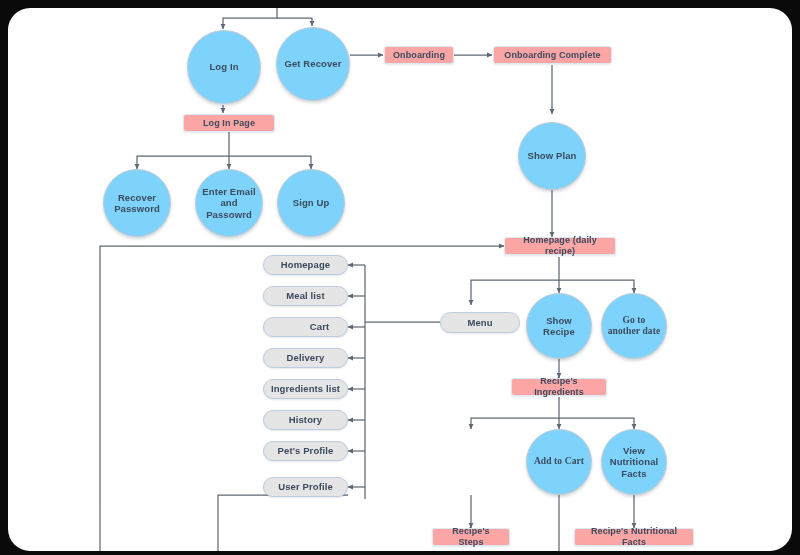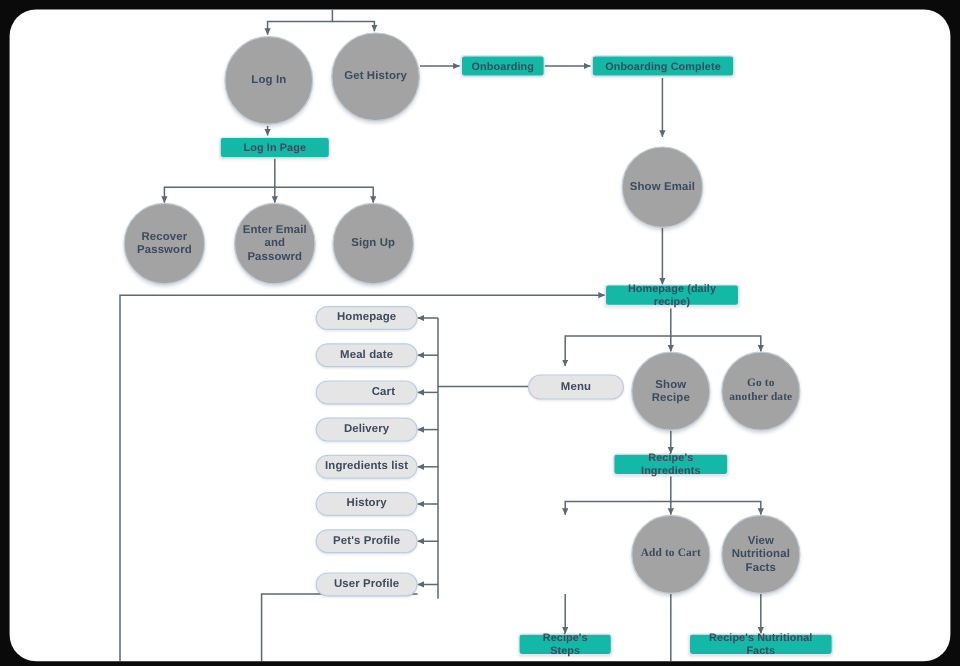--- a/index.html
+++ b/index.html
@@ -35,37 +35,37 @@
     align-items: center;
     justify-content: center;
     text-align: center;
     color: #3c4a5e;
     font-weight: 600;
     letter-spacing: .1px;
     line-height: 1.18;
   }
   .circle {
     border-radius: 50%;
-    background: #a3a3a3;
+    background: #7dd3fc;
     border: 1px solid #c0cbd4;
     box-shadow: 0 2px 3px rgba(60,74,94,0.22);
     font-size: 9.5px;
     padding: 4px;
   }
   .pill {
     border-radius: 999px;
     background: #e5e5e5;
     border: 1px solid #bccde3;
     box-shadow: 0 1px 2px rgba(60,74,94,0.14);
     font-size: 9.5px;
     font-weight: 700;
   }
   .rect {
     border-radius: 3px;
-    background: #14b8a6;
+    background: #fca5a5;
     border: 1px solid #dfe7f0;
     box-shadow: 0 1px 2px rgba(60,74,94,0.13);
     font-size: 9px;
     font-weight: 700;
     padding: 0 7px;
   }
 </style>
 </head>
 <body>
 
@@ -125,21 +125,21 @@
         <path d="M463,487 L463,520" marker-end="url(#arrow)"></path>
         <path d="M551,487 L551,543"></path>
         <path d="M626,487 L626,520" marker-end="url(#arrow)"></path>
       </g>
     </svg>
 
     <div class="node circle" style="left:179px;top:22px;width:74px;height:74px;">
         <span>Log In</span>
       </div>
     <div class="node circle" style="left:268px;top:19px;width:74px;height:74px;">
-        <span>Get History</span>
+        <span>Get Recover</span>
       </div>
     <div class="node rect" style="left:376px;top:38px;width:70px;height:18px;">
         <span>Onboarding</span>
       </div>
     <div class="node rect" style="left:485px;top:38px;width:119px;height:18px;text-align:center;">
         <span>Onboarding Complete</span>
       </div>
 
     <div class="node rect" style="left:175px;top:106px;width:92px;height:18px;">
         <span>Log In Page</span>
@@ -149,21 +149,21 @@
         <span>Recover Password</span>
       </div>
     <div class="node circle" style="left:187px;top:161px;width:68px;height:68px;">
         <span>Enter Email and Passowrd</span>
       </div>
     <div class="node circle" style="left:269px;top:161px;width:68px;height:68px;">
         <span>Sign Up</span>
       </div>
 
     <div class="node circle" style="left:510px;top:114px;width:68px;height:68px;">
-        <span>Show Email</span>
+        <span>Show Plan</span>
       </div>
 
     <div class="node rect" style="left:496px;top:229px;width:112px;height:18px;">
         <span>Homepage (daily recipe)</span>
       </div>
 
     <div class="node pill" style="left:432px;top:304px;width:80px;height:21px;">
         <span>Menu</span>
       </div>
     <div class="node circle" style="left:518px;top:285px;width:66px;height:66px;">
@@ -188,21 +188,21 @@
         <span>Recipe's Steps</span>
       </div>
     <div class="node rect" style="left:566px;top:520px;width:120px;height:18px;">
         <span>Recipe's Nutritional Facts</span>
       </div>
 
     <div class="node pill" style="left:255px;top:247px;width:85px;height:20px;">
         <span>Homepage</span>
       </div>
     <div class="node pill" style="left:255px;top:278px;width:85px;height:20px;">
-        <span>Meal date</span>
+        <span>Meal list</span>
       </div>
     <div class="node pill" style="left:255px;top:309px;width:85px;height:20px;padding-left:28px;">
         <span>Cart</span>
       </div>
     <div class="node pill" style="left:255px;top:340px;width:85px;height:20px;">
         <span>Delivery</span>
       </div>
     <div class="node pill" style="left:255px;top:371px;width:85px;height:20px;">
         <span>Ingredients list</span>
       </div>

